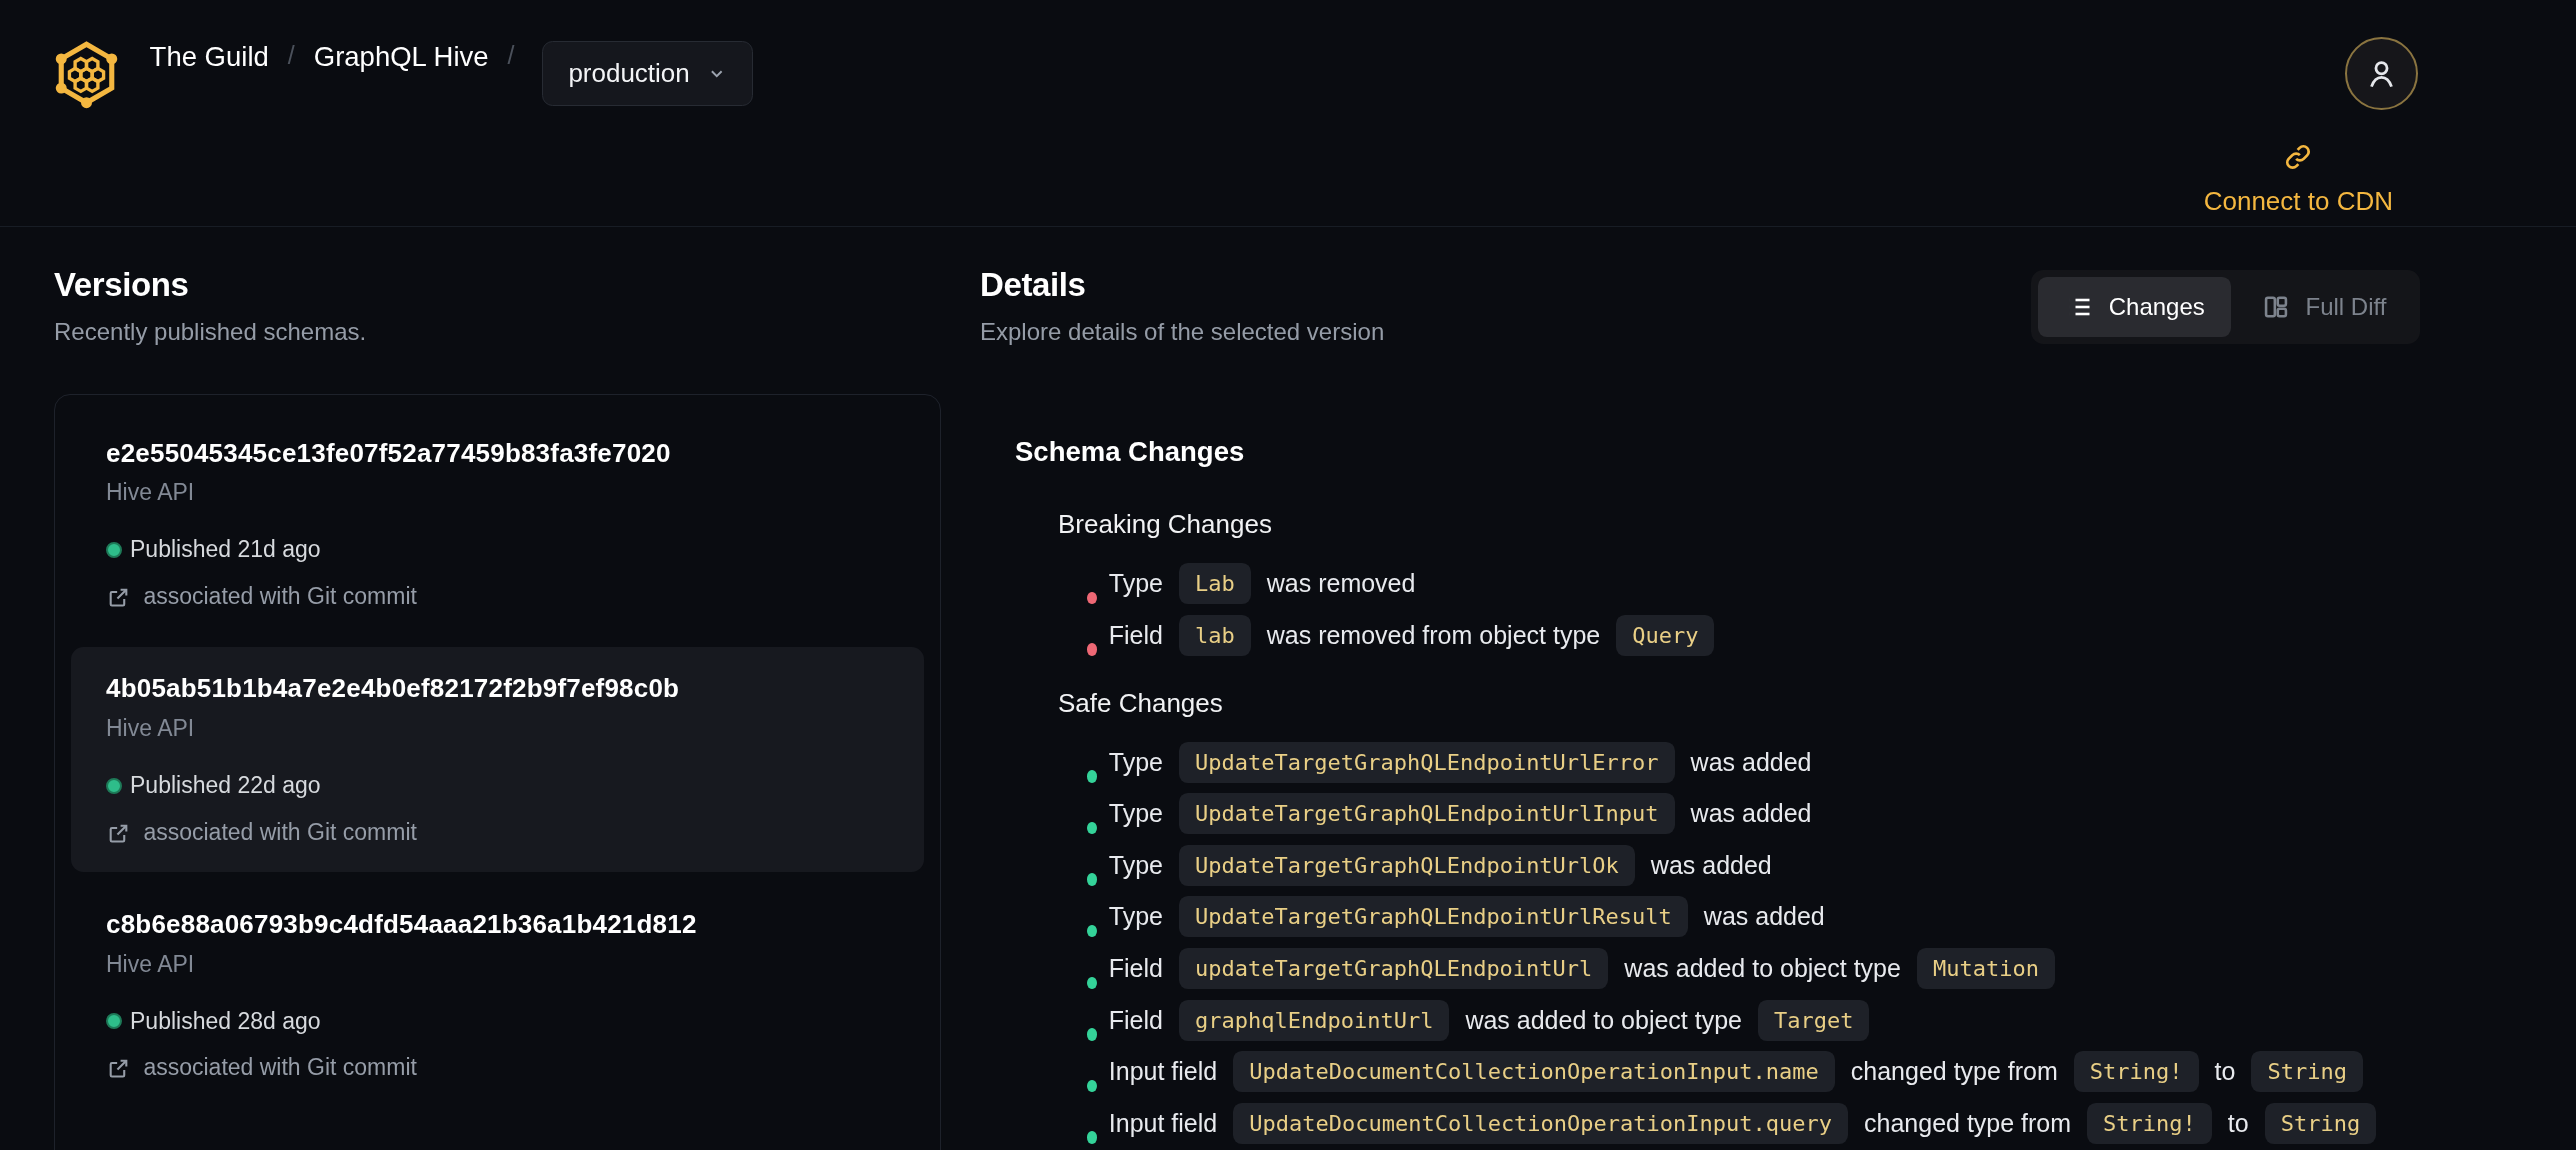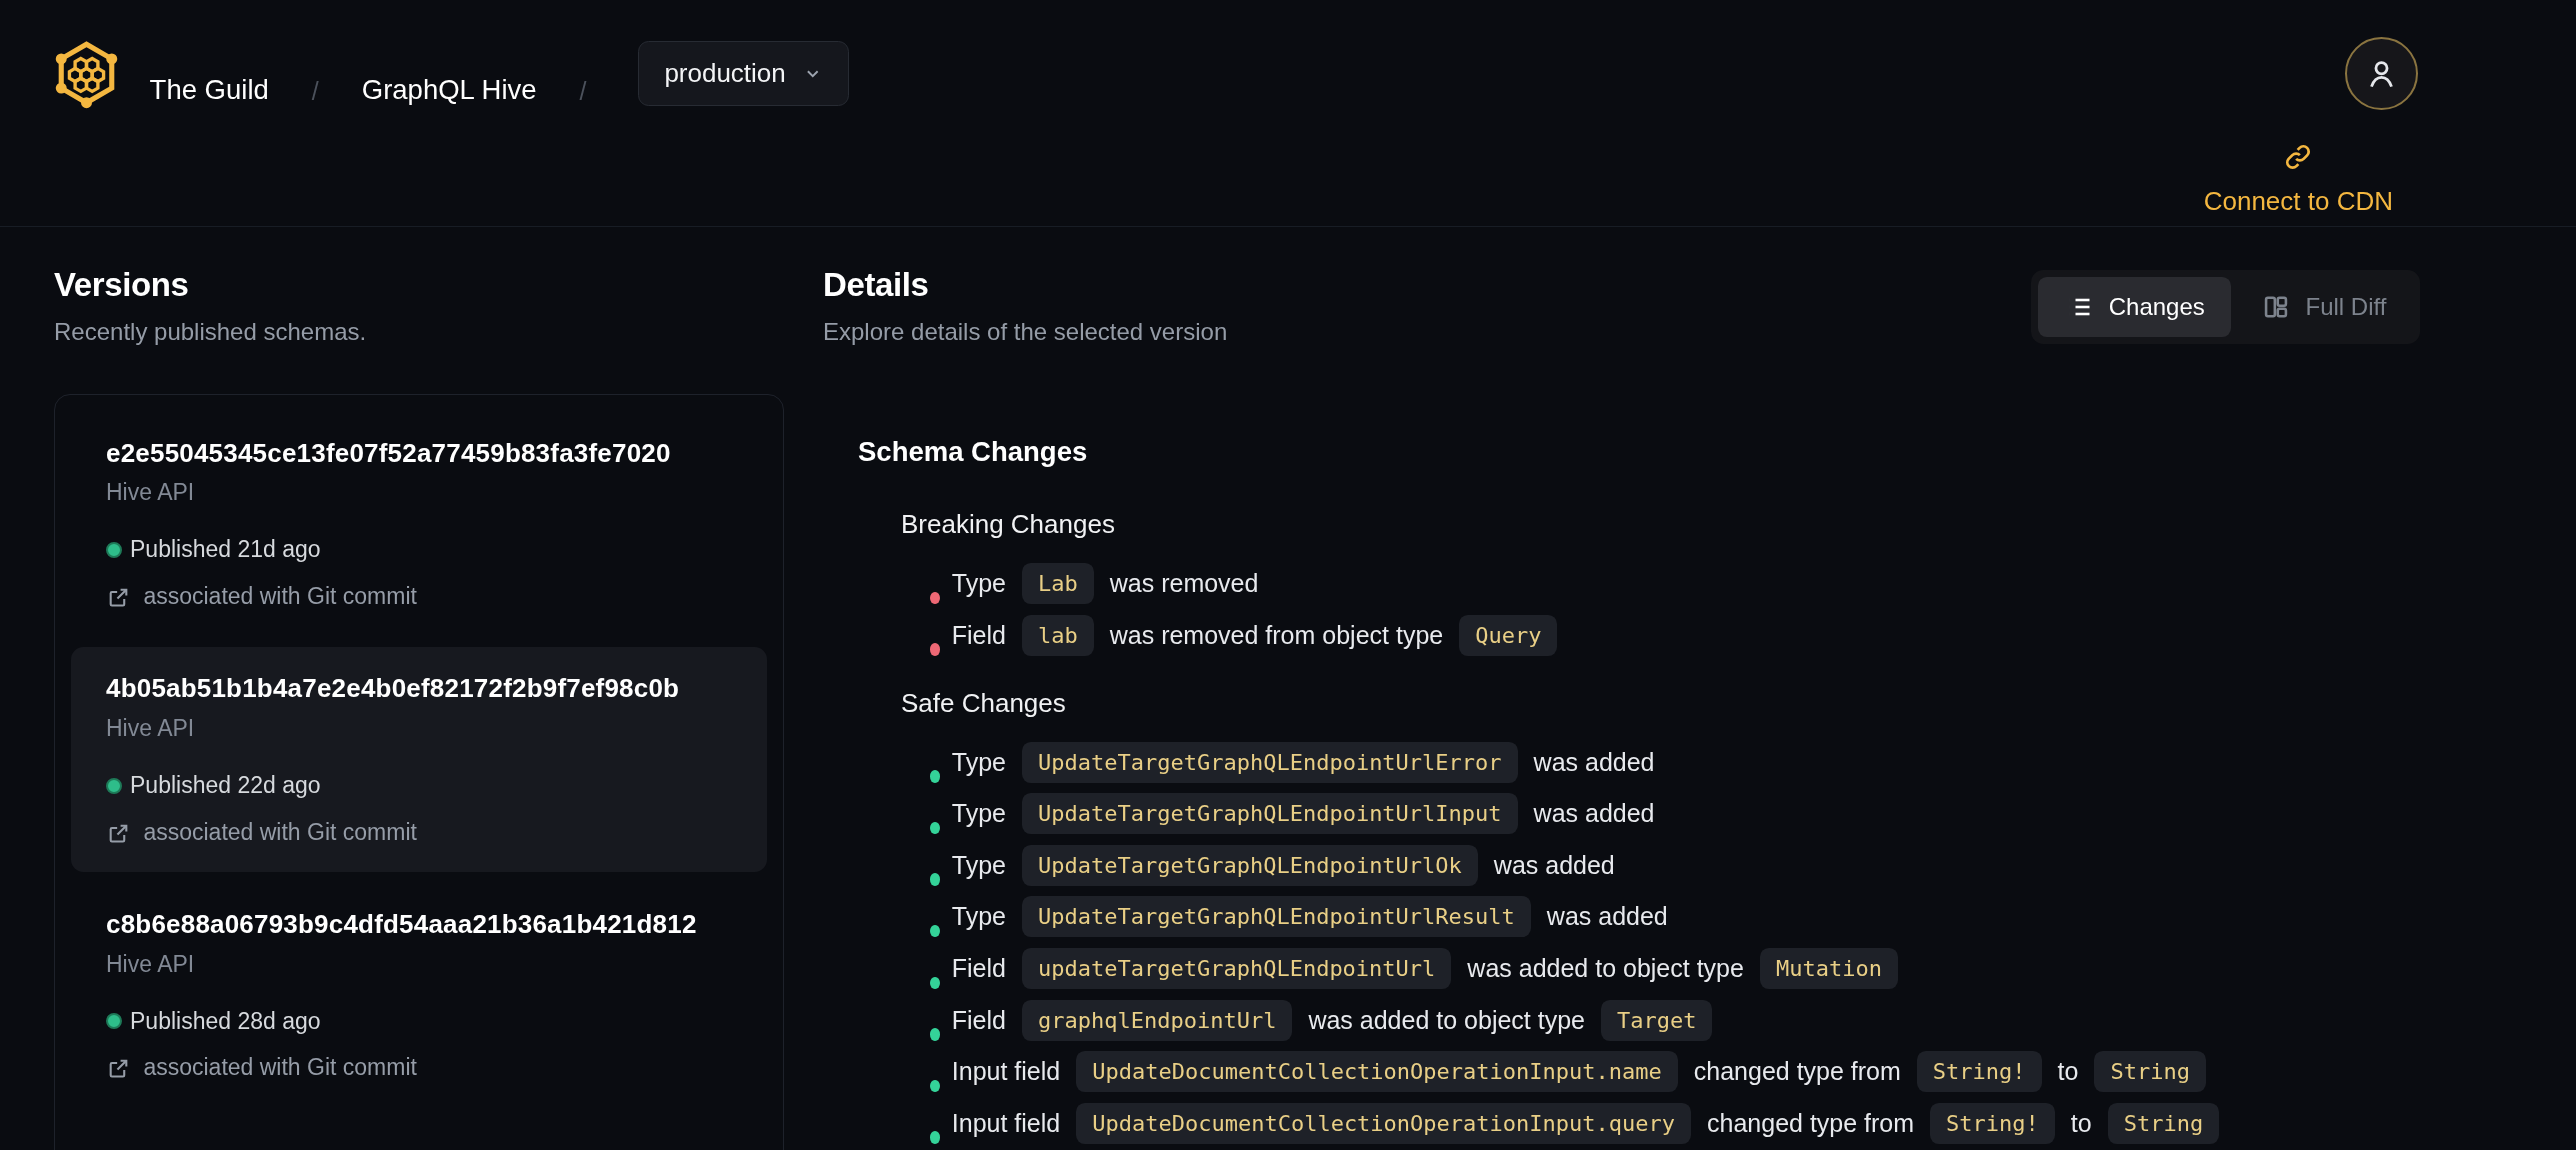--- a/index.html
+++ b/index.html
@@ -9,21 +9,21 @@
     --txt:#f3f4f6; --txt-dim:#8b919c;
   }
   html,body{width:2576px;height:1151px;}
   body{
     background:var(--bg); color:var(--txt); overflow:hidden;
     font-family:"Liberation Sans","DejaVu Sans",sans-serif;
   }
   
   .row1{display:flex;align-items:center;height:133px;padding:14px 158px 0 50px;}
   .logo{width:73px;height:73px;flex:0 0 auto;}
-  .crumbs{display:flex;align-items:flex-end;gap:43px;margin-left:26.6px;font-size:27.5px;}
+  .crumbs{display:flex;align-items:flex-start;gap:19px;margin-left:26.6px;font-size:27.5px;}
   .crumb{color:#fff;cursor:pointer;}
   .crumb-sep{color:#4b515b;font-size:25px;}
   .target-btn{
     display:flex;align-items:center;gap:17.7px;margin-left:8.9px;
     background:#15171d;border:1.8px solid #272b33;border-radius:10.6px;
     color:#f3f4f6;font-size:26px;padding:16px 25px;cursor:pointer;
     font-family:inherit;
   }
   .chev{width:19.5px;height:19.5px;stroke:#9ca3af;fill:none;stroke-width:2.4;}
   .avatar{
@@ -37,21 +37,21 @@
     display:flex;align-items:center;position:relative;font-size:24.4px;color:#d6d9de;cursor:pointer;padding:0 2.7px;
   }
   .tabs li.active{color:#fff;}
   .tabs li.active::after{
     content:"";position:absolute;left:0;right:0;bottom:-1.8px;height:5.3px;border-radius:2.7px;background:var(--accent);
   }
   .cdn-link{margin-left:auto;align-self:center;display:flex;align-items:center;gap:14px;color:var(--accent);font-size:26px;cursor:pointer;margin-right:25px;flex-direction:column;}
   .cdn-link svg{width:30px;height:30px;stroke:var(--accent);fill:none;stroke-width:2.2;}
   
   main{display:flex;height:calc(100% - 227px);}
-  .versions-col{width:730px;margin-left:54px;padding-top:39px;flex:0 0 auto;}
+  .versions-col{width:887px;margin-left:54px;padding-top:39px;flex:0 0 auto;}
   h2.col-title{font-size:33px;font-weight:700;letter-spacing:-0.4px;color:#fff;}
   .col-sub{margin-top:14px;font-size:24px;color:#959ca7;}
   .version-list{margin-top:48px;border:1.8px solid var(--border);border-radius:16px;padding:16px;display:flex;flex-direction:column;gap:10.6px;}
   .vcard{padding:26.6px 35px;border-radius:12.4px;cursor:pointer;}
   .vcard.selected{background:var(--card-sel);}
   .vhash{font-size:26px;font-weight:600;color:#fff;letter-spacing:0.2px;}
   .vservice{margin-top:10.6px;font-size:23px;color:#828995;}
   .vstatus{margin-top:30px;display:flex;align-items:center;gap:8px;font-size:23px;color:#d7dade;}
   .pubdot{width:16px;height:16px;border-radius:50%;background:var(--published);border:2.7px solid #1e7a58;flex:0 0 auto;}
   .vgit{margin-top:19.5px;display:flex;align-items:flex-end;gap:12.4px;font-size:23px;color:#969da8;}

